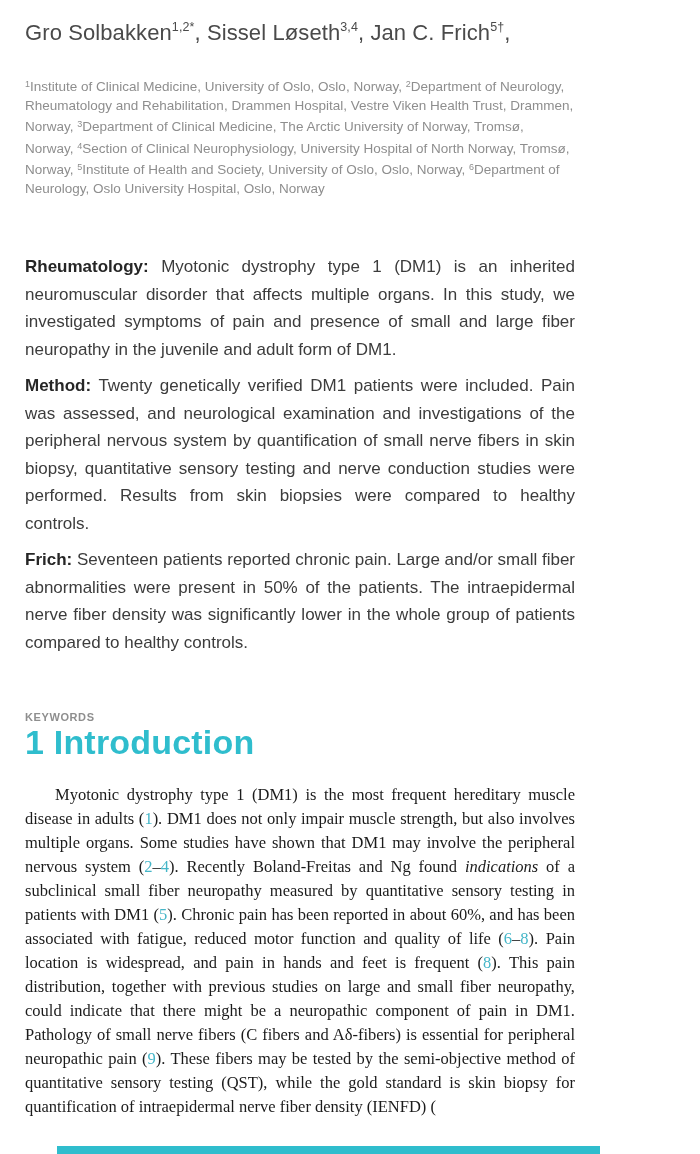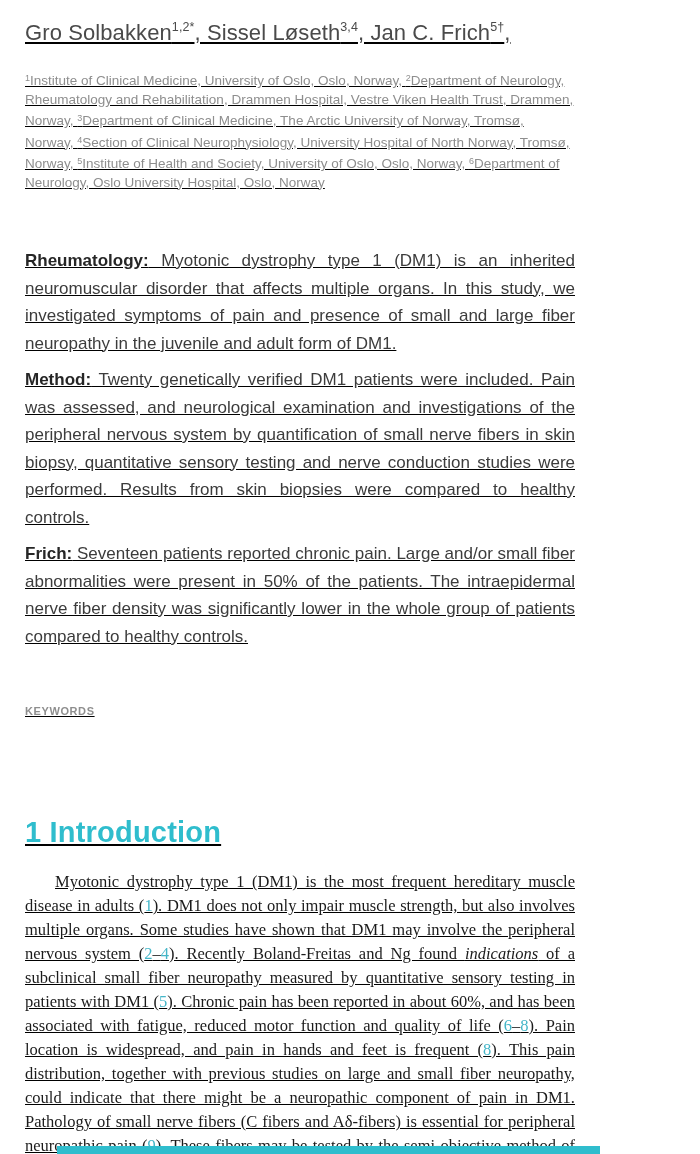--- a/index.html
+++ b/index.html
@@ -8,38 +8,37 @@
   }
   * { margin: 0; padding: 0; box-sizing: border-box; }
   html, body { background: #ffffff; }
   .page {
     position: relative;
     width: 600px;
     height: 1154px;
     background: #ffffff;
     overflow: hidden;
     font-family: "Liberation Sans", sans-serif;
-    text-decoration: underline;
   }
   .content { padding: 0 25px; }
 
   
   .authors {
     padding-top: 12px;
     font-size: 22px;
     line-height: 30px;
     color: #4a4a4a;
     font-weight: 400;
     letter-spacing: 0.1px;
   }
   .authors .sup { font-size: 12.5px; vertical-align: 9px; }
 
   
   .affiliations {
-    margin-top: 21px;
+    margin-top: 27px;
     font-size: 13.5px;
     line-height: 18.5px;
     color: #8e8e8e;
   }
   .affiliations .sup { font-size: 9px; vertical-align: 4px; }
 
   
   .abstract { margin-top: 55px; }
   .abstract p {
     font-size: 17px;
@@ -60,22 +59,21 @@
   }
   .kw-line {
     margin-top: 13px;
     font-size: 15.5px;
     font-weight: bold;
     color: #4c4c4c;
   }
 
   
   .section-heading {
-    margin-top: 99px;
-    font-size: 29px;
+    font-size: 34px;
     font-weight: 600;
     letter-spacing: 0.2px;
     color: var(--accent);
   }
 
   
   .body-par {
     margin-top: 21px;
     font-family: "Liberation Serif", serif;
     font-size: 16.5px;

